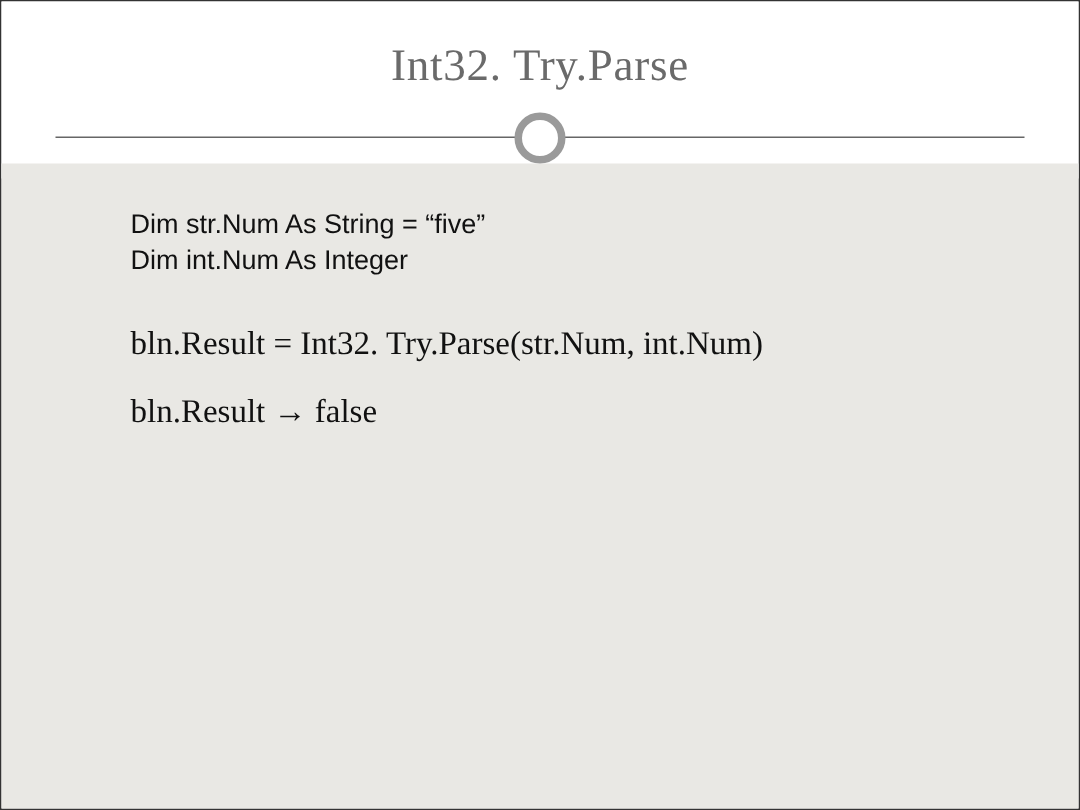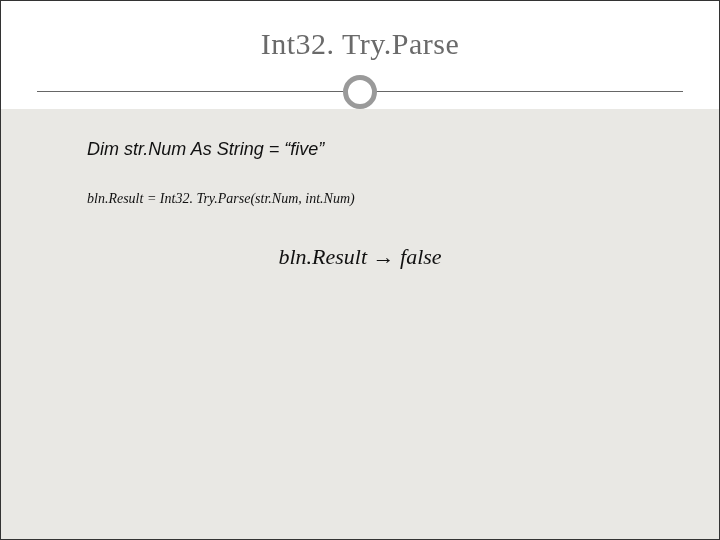--- a/index.html
+++ b/index.html
@@ -52,54 +52,53 @@
     z-index: 2;
   }
   .body-area {
     position: absolute;
     top: 108px;
     left: 0;
     right: 0;
     bottom: 0;
     background: #e9e8e4;
     padding: 28px 86px 0 86px;
-    font-style: italic;
   }
   .code-decl {
     font-family: Arial, Helvetica, sans-serif;
     font-size: 18px;
     color: #111;
     line-height: 1.35;
     margin-bottom: 30px;
   }
   .code-main {
     font-family: Georgia, 'Times New Roman', serif;
-    font-size: 14px;
+    font-size: 22px;
     color: #111;
-    margin-bottom: 34px;
+    margin-bottom: 16px;
   }
   .code-result {
     font-family: Georgia, 'Times New Roman', serif;
     font-size: 22px;
     color: #111;
     line-height: 1.45;
-    text-align: center;
   }
 </style>
 </head>
 <body>
 
 <div class="slide">
   <div class="header-area">
     <h1 class="title">Int32. Try.Parse</h1>
     <div class="divider-line"></div>
     <div class="circle-ornament"></div>
   </div>
   <div class="body-area">
     <div class="code-decl">
       <div>Dim str.Num As String = “five”</div>
+      <div>Dim int.Num As Integer</div>
     </div>
     <div class="code-main">bln.Result = Int32. Try.Parse(str.Num, int.Num)</div>
     <div class="code-result">
       <div>bln.Result → false</div>
     </div>
   </div>
 </div>
 
 </body></html>

